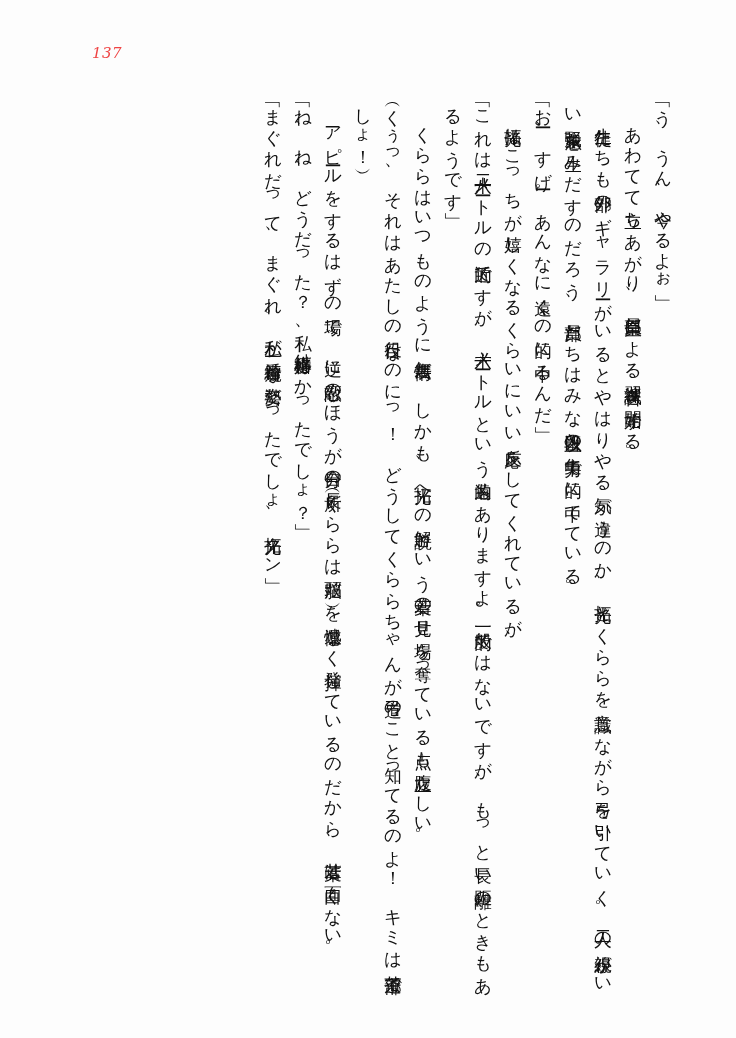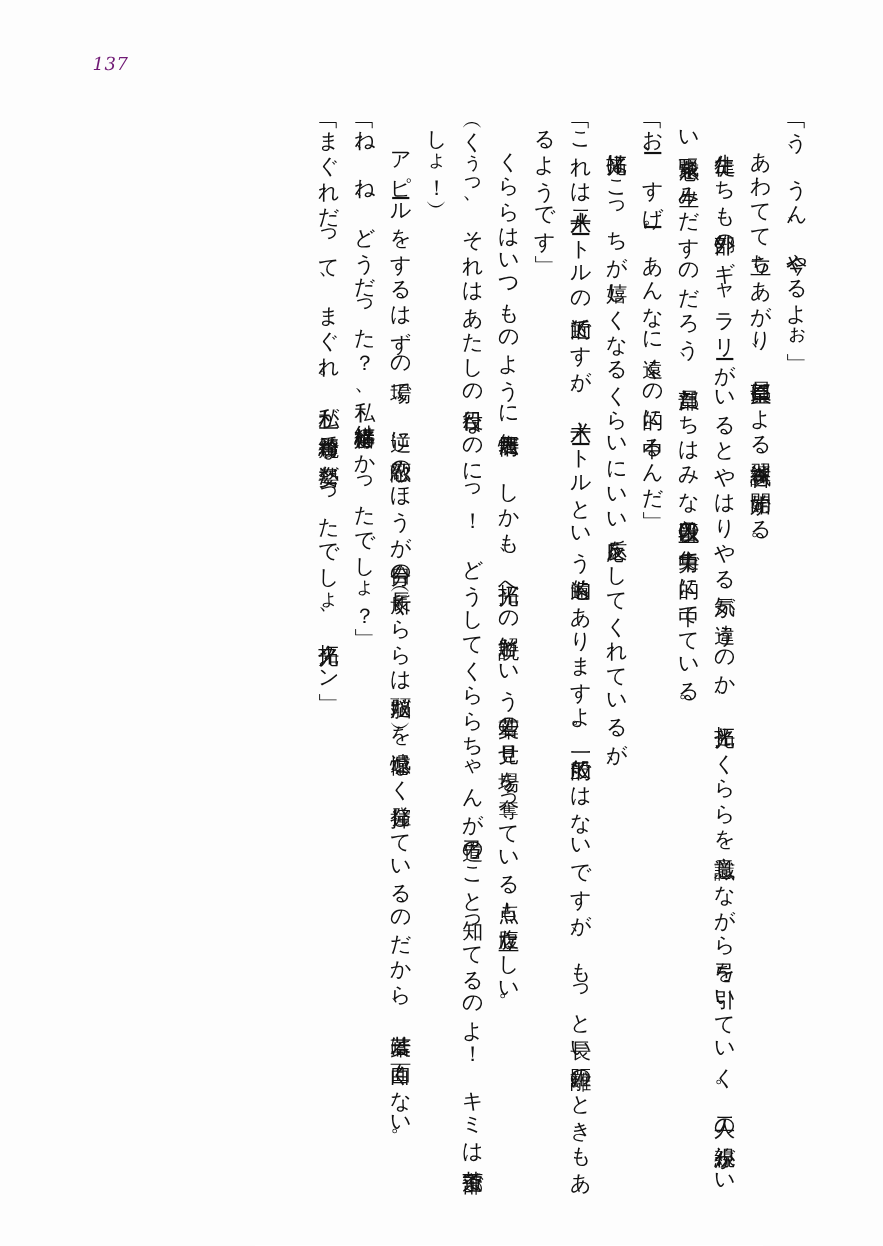--- a/index.html
+++ b/index.html
@@ -13,25 +13,25 @@
   .page {
     position: relative;
     width: 736px;
     height: 1038px;
     background: #fdfdfd;
     overflow: hidden;
   }
   .page-number {
     position: absolute;
     top: 44px;
-    left: 77px;
+    left: 92px;
     font-size: 15px;
     font-style: italic;
     font-family: "DejaVu Serif", "Liberation Serif", serif;
-    color: #701a75;
+    color: #ef4444;
     letter-spacing: 0.5px;
   }
   .body-text {
     position: absolute;
     top: 96px;
     left: 58px;
     width: 620px;
     height: 890px;
     writing-mode: vertical-rl;
     text-orientation: upright;

